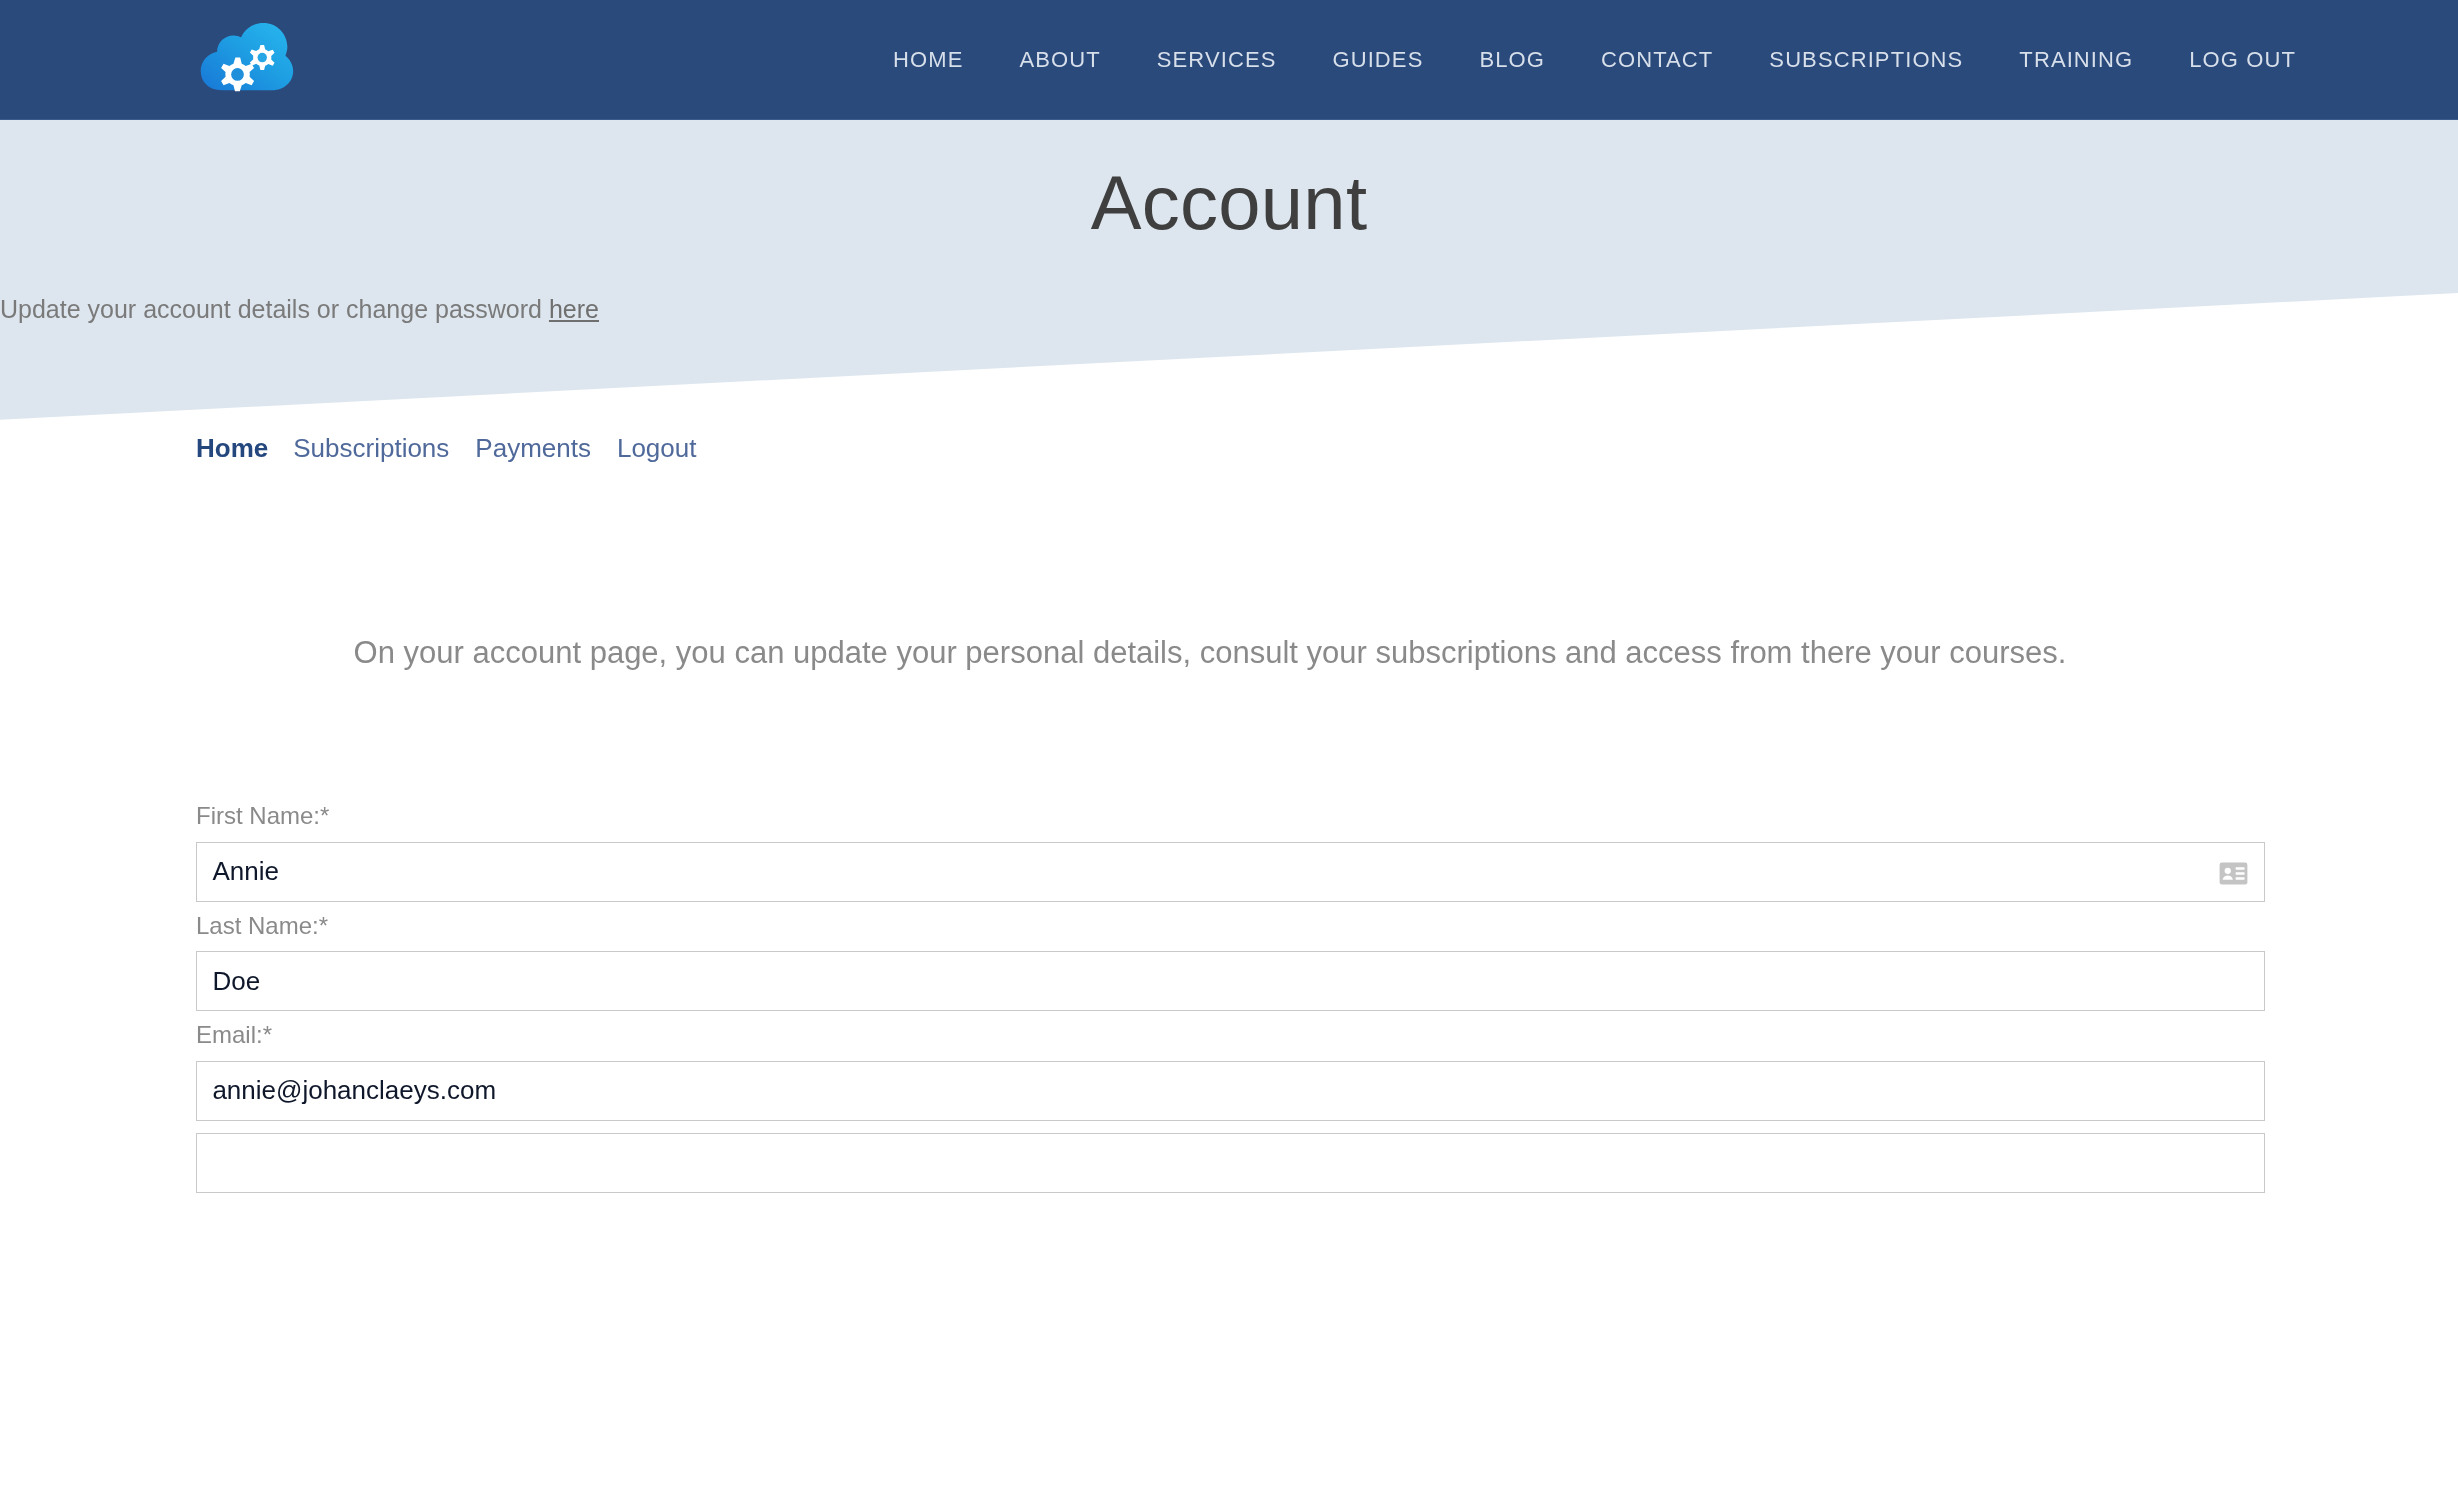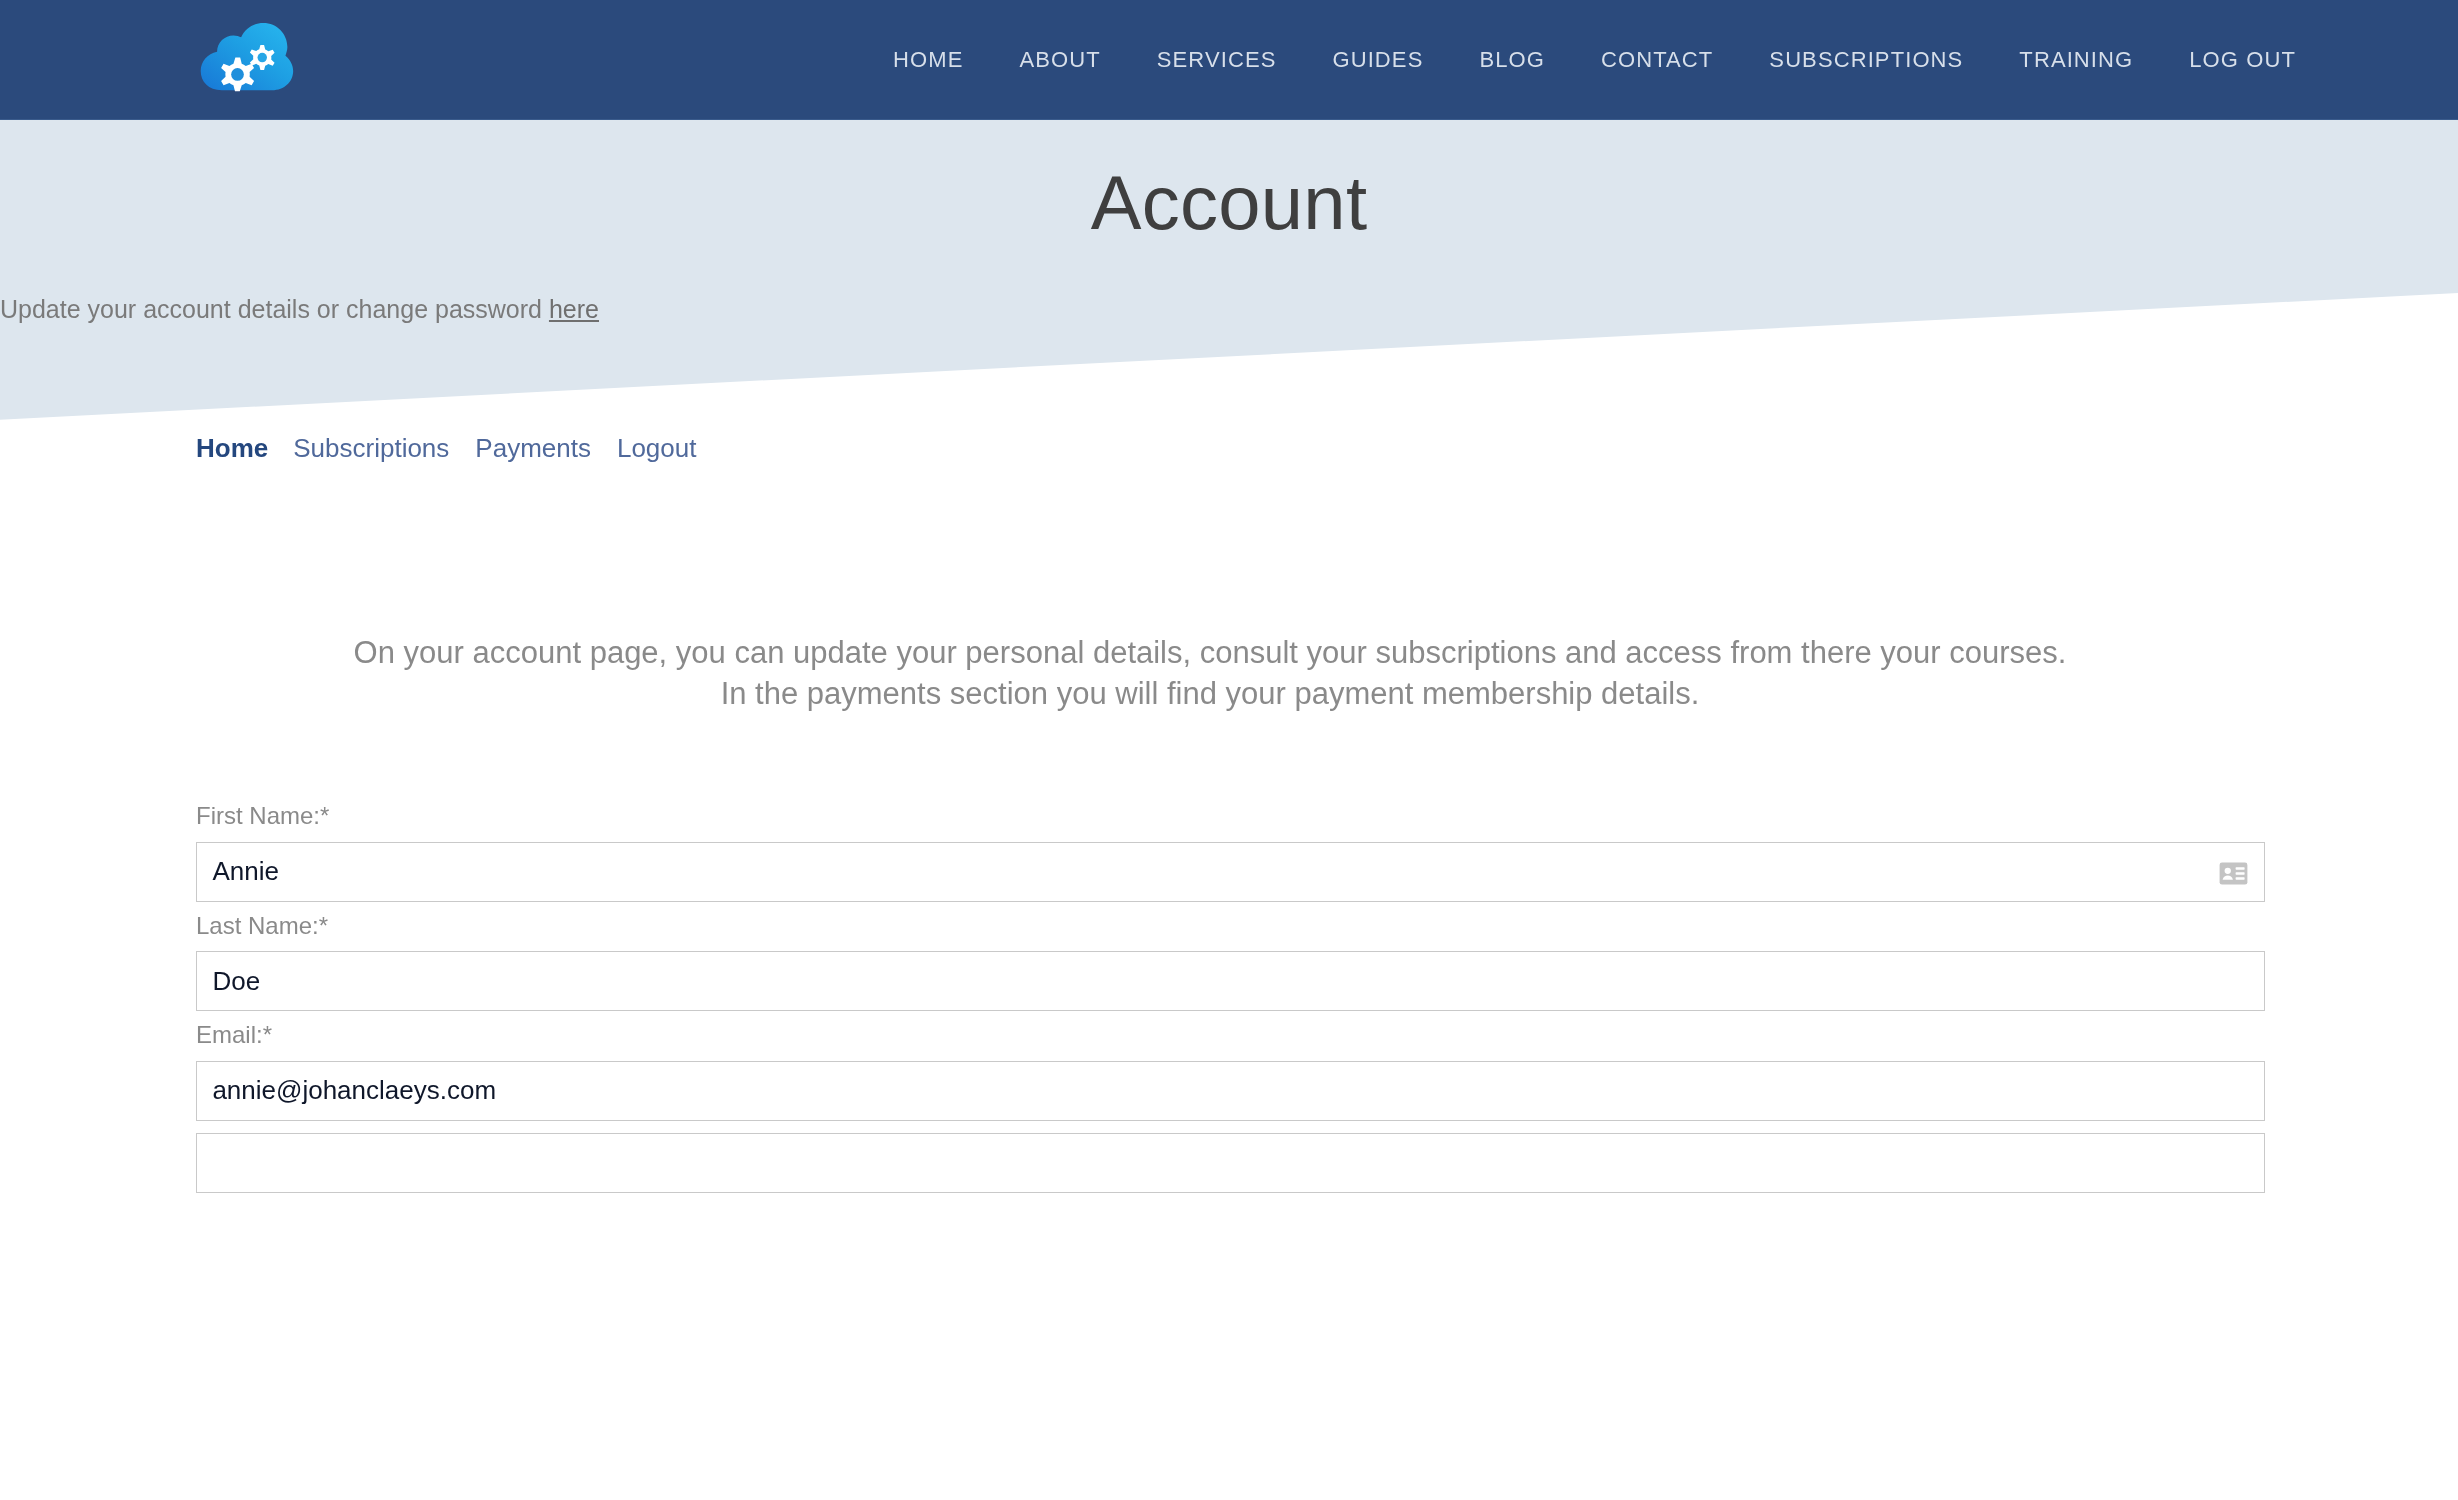--- a/index.html
+++ b/index.html
@@ -236,21 +236,20 @@
 
     <nav class="subnav">
       <a class="active">Home</a>
       <a>Subscriptions</a>
       <a>Payments</a>
       <a>Logout</a>
     </nav>
 
     <div class="intro">
       <p>On your account page, you can update your personal details, consult your subscriptions and access from there your courses.</p>
-      <p>In the payments section you will find your payment membership details.</p>
     </div>
 
     <form class="form">
 
       <div class="field">
         <label class="field-label">First Name:*</label>
         <input class="field-input" type="text" value="Annie" style="">
         <span class="autofill-icon">
           <svg viewBox="0 0 30 24" xmlns="http://www.w3.org/2000/svg">
             <rect x="0.5" y="0.5" width="29" height="23" rx="2.5" fill="#c4c4c4"></rect>

